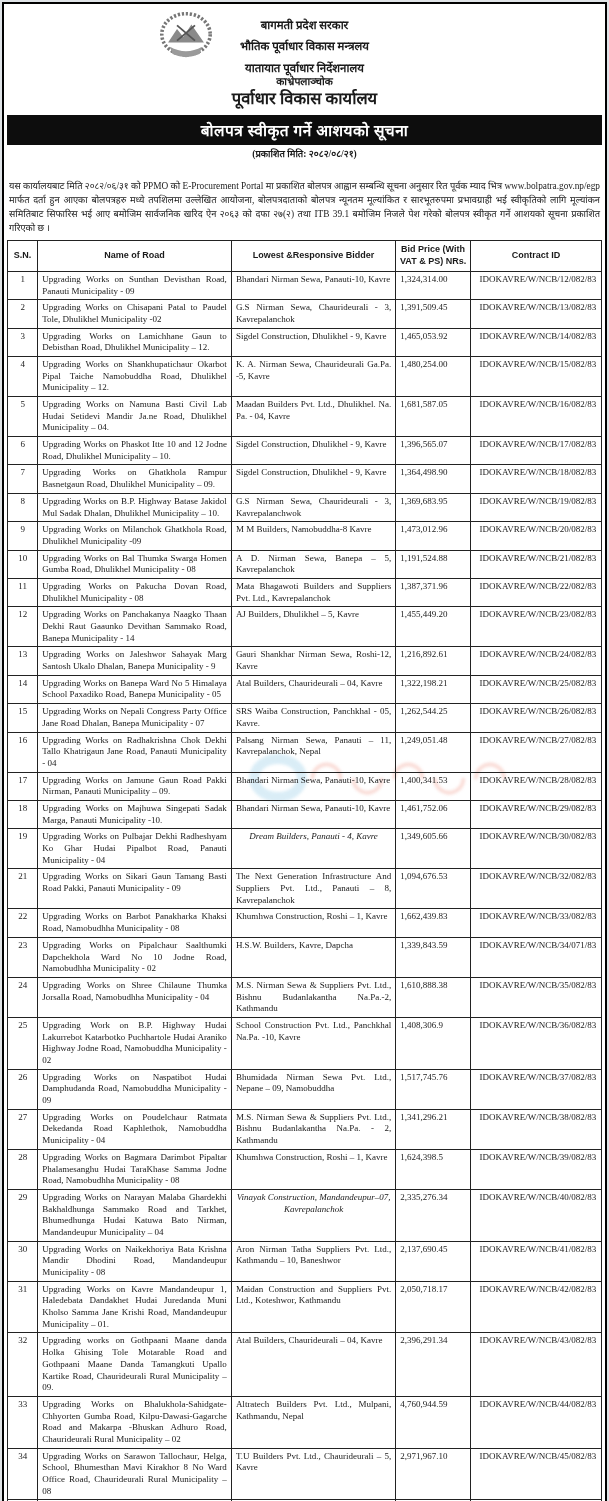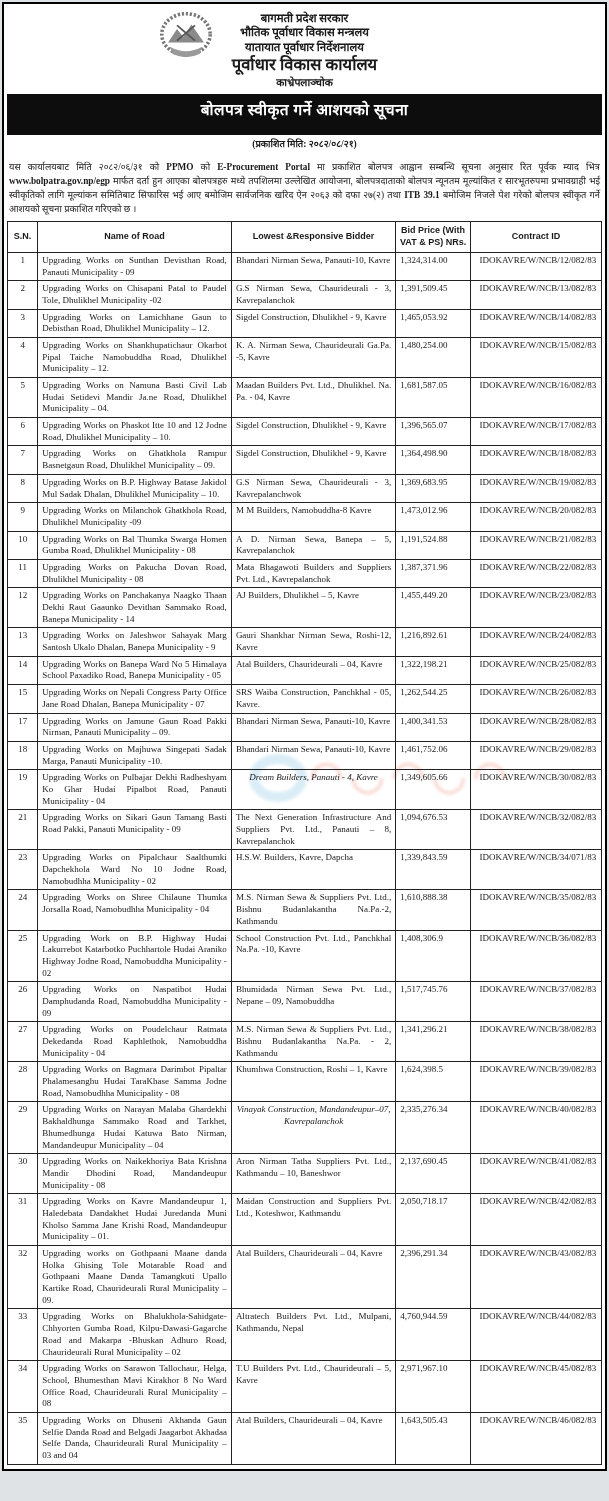--- a/index.html
+++ b/index.html
@@ -4,29 +4,29 @@
 <style>
   html,body{margin:0;padding:0;background:#dfe3e6;}
   body{font-family:"Liberation Serif", serif; color:#1a1a1a; -webkit-font-smoothing:antialiased;}
   .canvas{width:609px; min-height:1501px; background:#dfe3e6; margin:0 auto; position:relative;}
   .page{position:relative; width:595px; margin:0 auto; top:2px; background:#fff;
         border:2px solid #000; padding:3px 3px 4px 3px; box-sizing:content-box;}
   
   .header{position:relative; text-align:center; padding:4px 0 2px 0;}
   .emblem{position:absolute; left:152px; top:4px;}
   .org{font-weight:bold; line-height:1.25;}
-  .org.small{font-size:11.5px;}
+  .org.small{font-size:11.5px;margin-top:7px;}
   .org.big{font-size:16.5px; line-height:1.3;}
   .org.loc{font-size:10.5px;}
   .title-band{background:#0d0d0d; color:#fff; text-align:center; font-weight:bold;
-              font-size:15.5px; padding:4px 0 15px 0; margin:3px 0 2px 0; letter-spacing:.5px;}
-  .pub-date{text-align:center; font-weight:bold; font-size:9.5px; margin:1px 0 11px 0;}
+              font-size:15.5px; padding:4px 0 4px 0; margin:3px 0 2px 0; letter-spacing:.5px;}
+  .pub-date{text-align:center; font-weight:bold; font-size:9.5px; margin:1px 0 20px 0;}
   
   .intro{font-size:9.3px; line-height:1.5; text-align:justify; margin:2px 2px 5px 2px;}
-  .intro .b{font-weight:bold;}
+  .intro .b{font-weight:normal;}
   
   table{border-collapse:collapse; width:100%; table-layout:fixed;}
   col.c-sn{width:30px;} col.c-road{width:192px;} col.c-bidder{width:163px;}
   col.c-price{width:74px;} col.c-contract{width:130px;}
   th,td{border:1px solid #222; vertical-align:top; padding:2px 4px; font-size:9px; line-height:1.3;}
   th{font-family:"Liberation Sans", sans-serif; font-weight:bold; text-align:center;
      vertical-align:middle; font-size:9px; padding:3px 2px;}
   td.sn{text-align:center;}
   td.road{text-align:justify;}
   td.bidder{text-align:justify;}
@@ -59,22 +59,22 @@
       <svg class="emblem" width="54" height="52" viewBox="0 0 60 58" aria-hidden="true">
         <ellipse cx="30" cy="26" rx="27" ry="23" fill="none" stroke="#777" stroke-width="4" stroke-dasharray="2.5 2"></ellipse>
         <path d="M10 35 L20 20 L27 29 L36 15 L50 35 Z" fill="#8a8a8a"></path>
         <path d="M20 33 L40 16" stroke="#555" stroke-width="2"></path>
         <path d="M40 33 L20 16" stroke="#555" stroke-width="2"></path>
         <path d="M12 40 Q30 50 48 40 L45 48 Q30 55 15 48 Z" fill="#9a9a9a"></path>
       </svg>
       <div class="org small">बागमती प्रदेश सरकार</div>
       <div class="org small">भौतिक पूर्वाधार विकास मन्त्रलय</div>
       <div class="org small">यातायात पूर्वाधार निर्देशनालय</div>
+      <div class="org loc">काभ्रेपलाञ्चोक</div>
       <div class="org big">पूर्वाधार विकास कार्यालय</div>
-      <div class="org loc">काभ्रेपलाञ्चोक</div>
     </div>
 
     <div class="title-band">बोलपत्र स्वीकृत गर्ने आशयको सूचना</div>
     <div class="pub-date">(प्रकाशित मिति: २०८२/०८/२१)</div>
 
     <p class="intro"><span>यस कार्यालयबाट  मिति २०८२/०६/३१ को </span><span class="b">PPMO</span><span> को </span><span class="b">E-Procurement Portal</span><span> मा प्रकाशित बोलपत्र आह्वान सम्बन्धि सूचना अनुसार रित पूर्वक म्याद भित्र </span><span class="b">www.bolpatra.gov.np/egp</span><span> मार्फत दर्ता हुन आएका बोलपत्रहरु मध्ये तपशिलमा उल्लेखित आयोजना, बोलपत्रदाताको बोलपत्र न्यूनतम मूल्यांकित र सारभूतरुपमा प्रभावग्राही भई स्वीकृतिको लागि मूल्यांकन समितिबाट सिफारिस भई आए बमोजिम सार्वजनिक खरिद ऐन २०६३ को दफा २७(२) तथा </span><span class="b">ITB 39.1</span><span> बमोजिम निजले पेश गरेको बोलपत्र स्वीकृत गर्ने आशयको सूचना प्रकाशित गरिएको छ ।</span></p>
 
     <table>
       <colgroup>
         <col class="c-sn">
@@ -206,20 +206,27 @@
   </tr>
 
   <tr>
     <td class="sn">15</td>
     <td class="road">Upgrading Works on Nepali Congress Party Office Jane Road Dhalan, Banepa Municipality - 07</td>
     <td class="bidder">SRS Waiba Construction, Panchkhal - 05, Kavre.</td>
     <td class="price">1,262,544.25</td>
     <td class="contract">IDOKAVRE/W/NCB/26/082/83</td>
   </tr>
 
+  <tr>
+    <td class="sn">16</td>
+    <td class="road">Upgrading Works on Radhakrishna Chok Dekhi Tallo Khatrigaun Jane Road, Panauti Municipality - 04</td>
+    <td class="bidder">Palsang Nirman Sewa, Panauti – 11, Kavrepalanchok, Nepal</td>
+    <td class="price">1,249,051.48</td>
+    <td class="contract">IDOKAVRE/W/NCB/27/082/83</td>
+  </tr>
 
   <tr>
     <td class="sn">17</td>
     <td class="road">Upgrading Works on Jamune Gaun Road Pakki Nirman, Panauti Municipality – 09.</td>
     <td class="bidder">Bhandari Nirman Sewa, Panauti-10, Kavre</td>
     <td class="price">1,400,341.53</td>
     <td class="contract">IDOKAVRE/W/NCB/28/082/83</td>
   </tr>
 
   <tr>
@@ -240,20 +247,27 @@
 
 
   <tr>
     <td class="sn">21</td>
     <td class="road">Upgrading Works on Sikari Gaun Tamang Basti Road Pakki, Panauti Municipality - 09</td>
     <td class="bidder">The Next Generation Infrastructure And Suppliers Pvt. Ltd., Panauti – 8, Kavrepalanchok</td>
     <td class="price">1,094,676.53</td>
     <td class="contract">IDOKAVRE/W/NCB/32/082/83</td>
   </tr>
 
+  <tr>
+    <td class="sn">22</td>
+    <td class="road">Upgrading Works on Barbot Panakharka Khaksi Road, Namobudhha Municipality - 08</td>
+    <td class="bidder">Khumhwa Construction, Roshi – 1, Kavre</td>
+    <td class="price">1,662,439.83</td>
+    <td class="contract">IDOKAVRE/W/NCB/33/082/83</td>
+  </tr>
 
   <tr>
     <td class="sn">23</td>
     <td class="road">Upgrading Works on Pipalchaur Saalthumki Dapchekhola Ward No 10 Jodne Road, Namobudhha Municipality - 02</td>
     <td class="bidder">H.S.W. Builders, Kavre, Dapcha</td>
     <td class="price">1,339,843.59</td>
     <td class="contract">IDOKAVRE/W/NCB/34/071/83</td>
   </tr>
 
   <tr>

